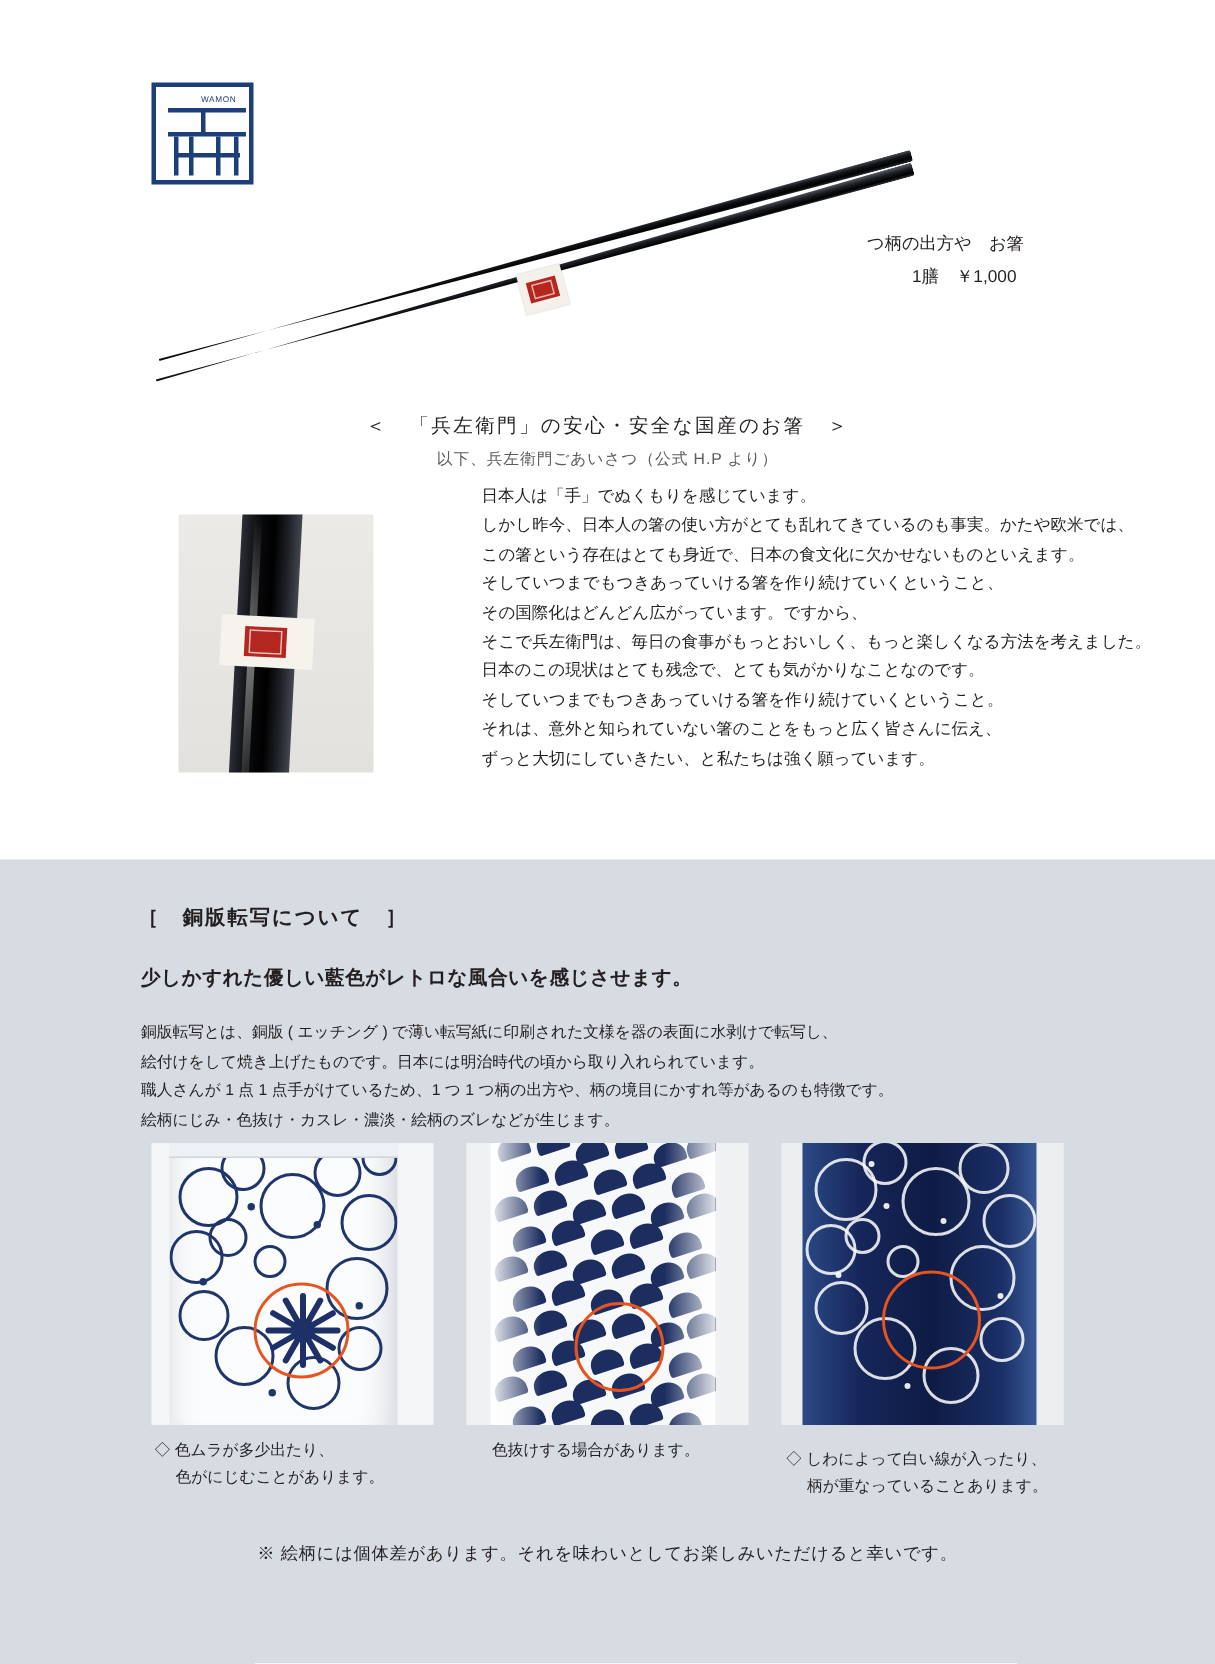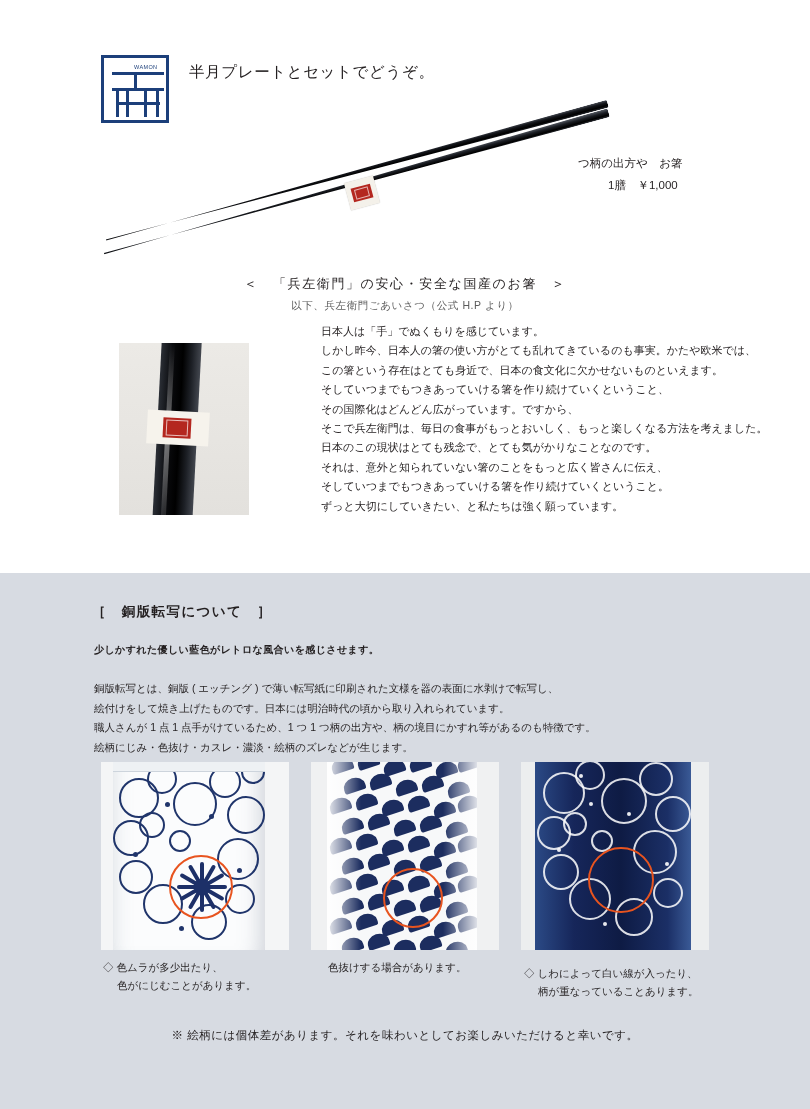--- a/index.html
+++ b/index.html
@@ -210,21 +210,21 @@
     left: 92px; top: 603px;
     font-size: 13.5px;
     letter-spacing: 1.4px;
     font-weight: bold;
     color: #231f20;
   }
 
   #retro-line {
     position: absolute;
     left: 94px; top: 643px;
-    font-size: 10px;
+    font-size: 13px;
     font-weight: bold;
     letter-spacing: 0.4px;
     color: #231f20;
   }
 
   #transfer-body {
     position: absolute;
     left: 94px; top: 679px;
     width: 640px;
     font-size: 10.5px;
@@ -387,21 +387,20 @@
       <div class="lg-stroke" style="left:8px; top:30px; width:52px; height:3px;"></div>
       <div class="lg-stroke" style="left:12px; top:33px; width:3px; height:26px;"></div>
       <div class="lg-stroke" style="left:52px; top:33px; width:3px; height:26px;"></div>
       <div class="lg-stroke" style="left:12px; top:44px; width:44px; height:3px;"></div>
       <div class="lg-stroke" style="left:22px; top:33px; width:3px; height:26px;"></div>
       <div class="lg-stroke" style="left:40px; top:33px; width:3px; height:26px;"></div>
       <div class="lg-text">WAMON</div>
     </div>
   </div>
 
-  <div id="headline">半月プレートとセットでどうぞ。</div>
 
   <div id="hero-chopsticks">
     <div class="stick s1"></div>
     <div class="stick s2"></div>
     <div class="stick-gloss"></div>
     <div class="obi">
       <div class="seal"></div>
     </div>
   </div>
 
@@ -421,22 +420,22 @@
   </div>
 
   <div id="intro-body">
     <div>日本人は「手」でぬくもりを感じています。</div>
     <div>しかし昨今、日本人の箸の使い方がとても乱れてきているのも事実。かたや欧米では、</div>
     <div>この箸という存在はとても身近で、日本の食文化に欠かせないものといえます。</div>
     <div>そしていつまでもつきあっていける箸を作り続けていくということ、</div>
     <div>その国際化はどんどん広がっています。ですから、</div>
     <div>そこで兵左衛門は、毎日の食事がもっとおいしく、もっと楽しくなる方法を考えました。</div>
     <div>日本のこの現状はとても残念で、とても気がかりなことなのです。</div>
+    <div>そしていつまでもつきあっていける箸を作り続けていくということ。</div>
     <div>それは、意外と知られていない箸のことをもっと広く皆さんに伝え、</div>
-    <div>そしていつまでもつきあっていける箸を作り続けていくということ。</div>
     <div>ずっと大切にしていきたい、と私たちは強く願っています。</div>
   </div>
 </div>
 
 <div id="lower-section"></div>
 
 <div id="transfer-title">［　銅版転写について　］</div>
 <div id="retro-line">少しかすれた優しい藍色がレトロな風合いを感じさせます。</div>
 
 <div id="transfer-body">

